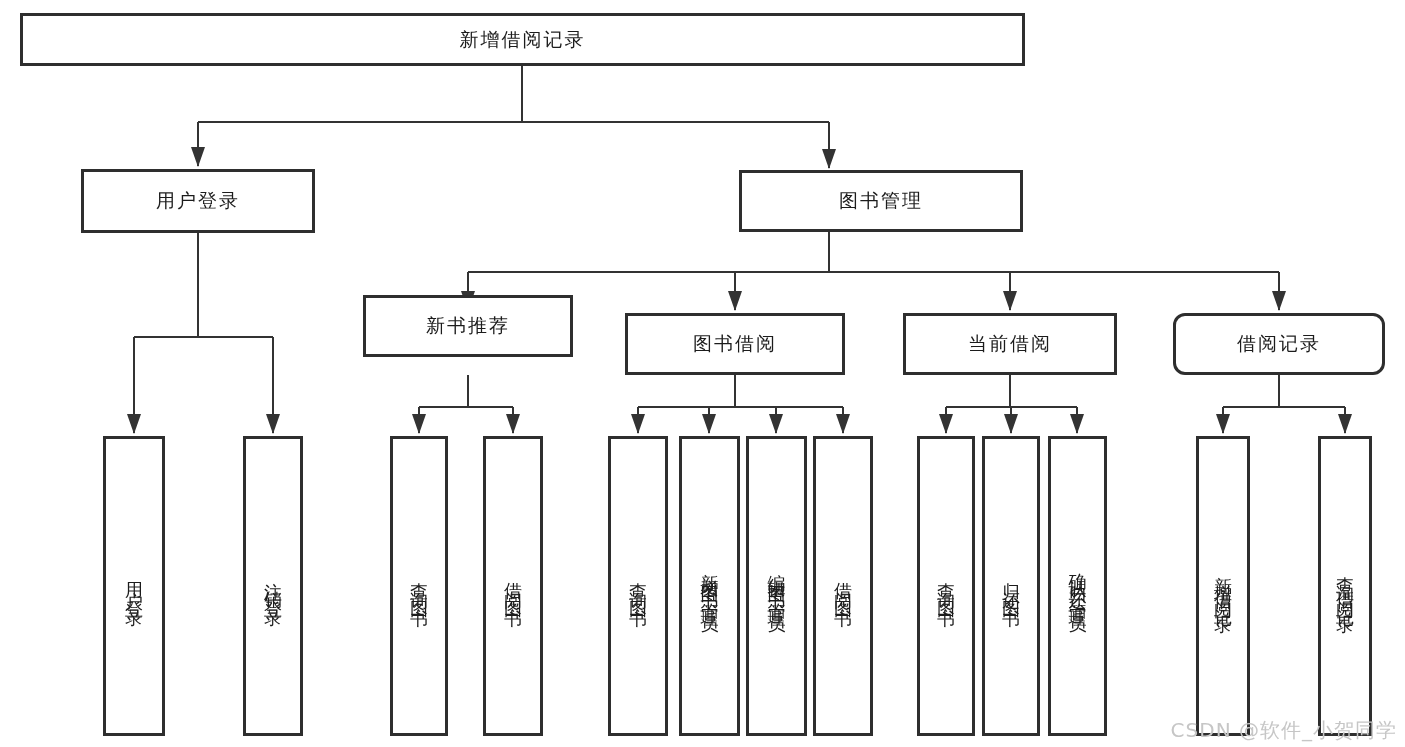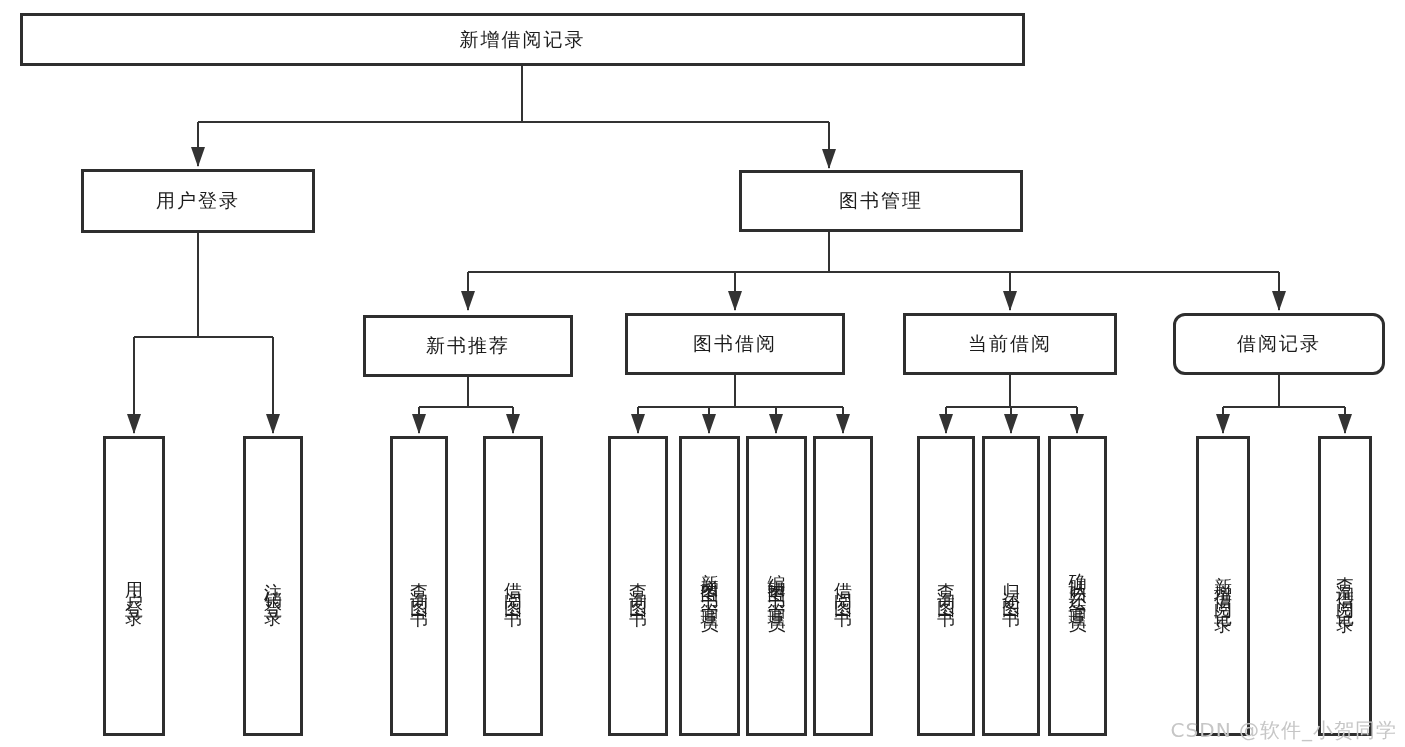--- a/index.html
+++ b/index.html
@@ -105,21 +105,21 @@
       <path d="M1223,407 V433"></path>
       <path d="M1345,407 V433"></path>
     </g>
   </svg>
 
   <div class="box h" style="left:20px; top:13px; width:1005px; height:53px;">新增借阅记录</div>
 
   <div class="box h" style="left:81px; top:169px; width:234px; height:64px;">用户登录</div>
   <div class="box h" style="left:711px; top:170px; width:284px; height:62px;margin-left:28px;">图书管理</div>
 
-  <div class="box h" style="left:363px; top:315px; width:210px; height:62px;">新书推荐</div>
+  <div class="box h" style="left:363px; top:295px; width:210px; height:62px;">新书推荐</div>
   <div class="box h" style="left:625px; top:313px; width:220px; height:62px;">图书借阅</div>
   <div class="box h" style="left:903px; top:313px; width:214px; height:62px;">当前借阅</div>
   <div class="box h" style="left:1173px; top:313px; width:212px; height:62px;border-radius:12px;">借阅记录</div>
 
   <div class="box v" style="left:103px; top:436px; width:62px; height:300px;">用户登录</div>
   <div class="box v" style="left:243px; top:436px; width:60px; height:300px;">注销登录</div>
 
   <div class="box v" style="left:390px; top:436px; width:58px; height:300px;">查询图书</div>
   <div class="box v" style="left:483px; top:436px; width:60px; height:300px;">借阅图书</div>
 

